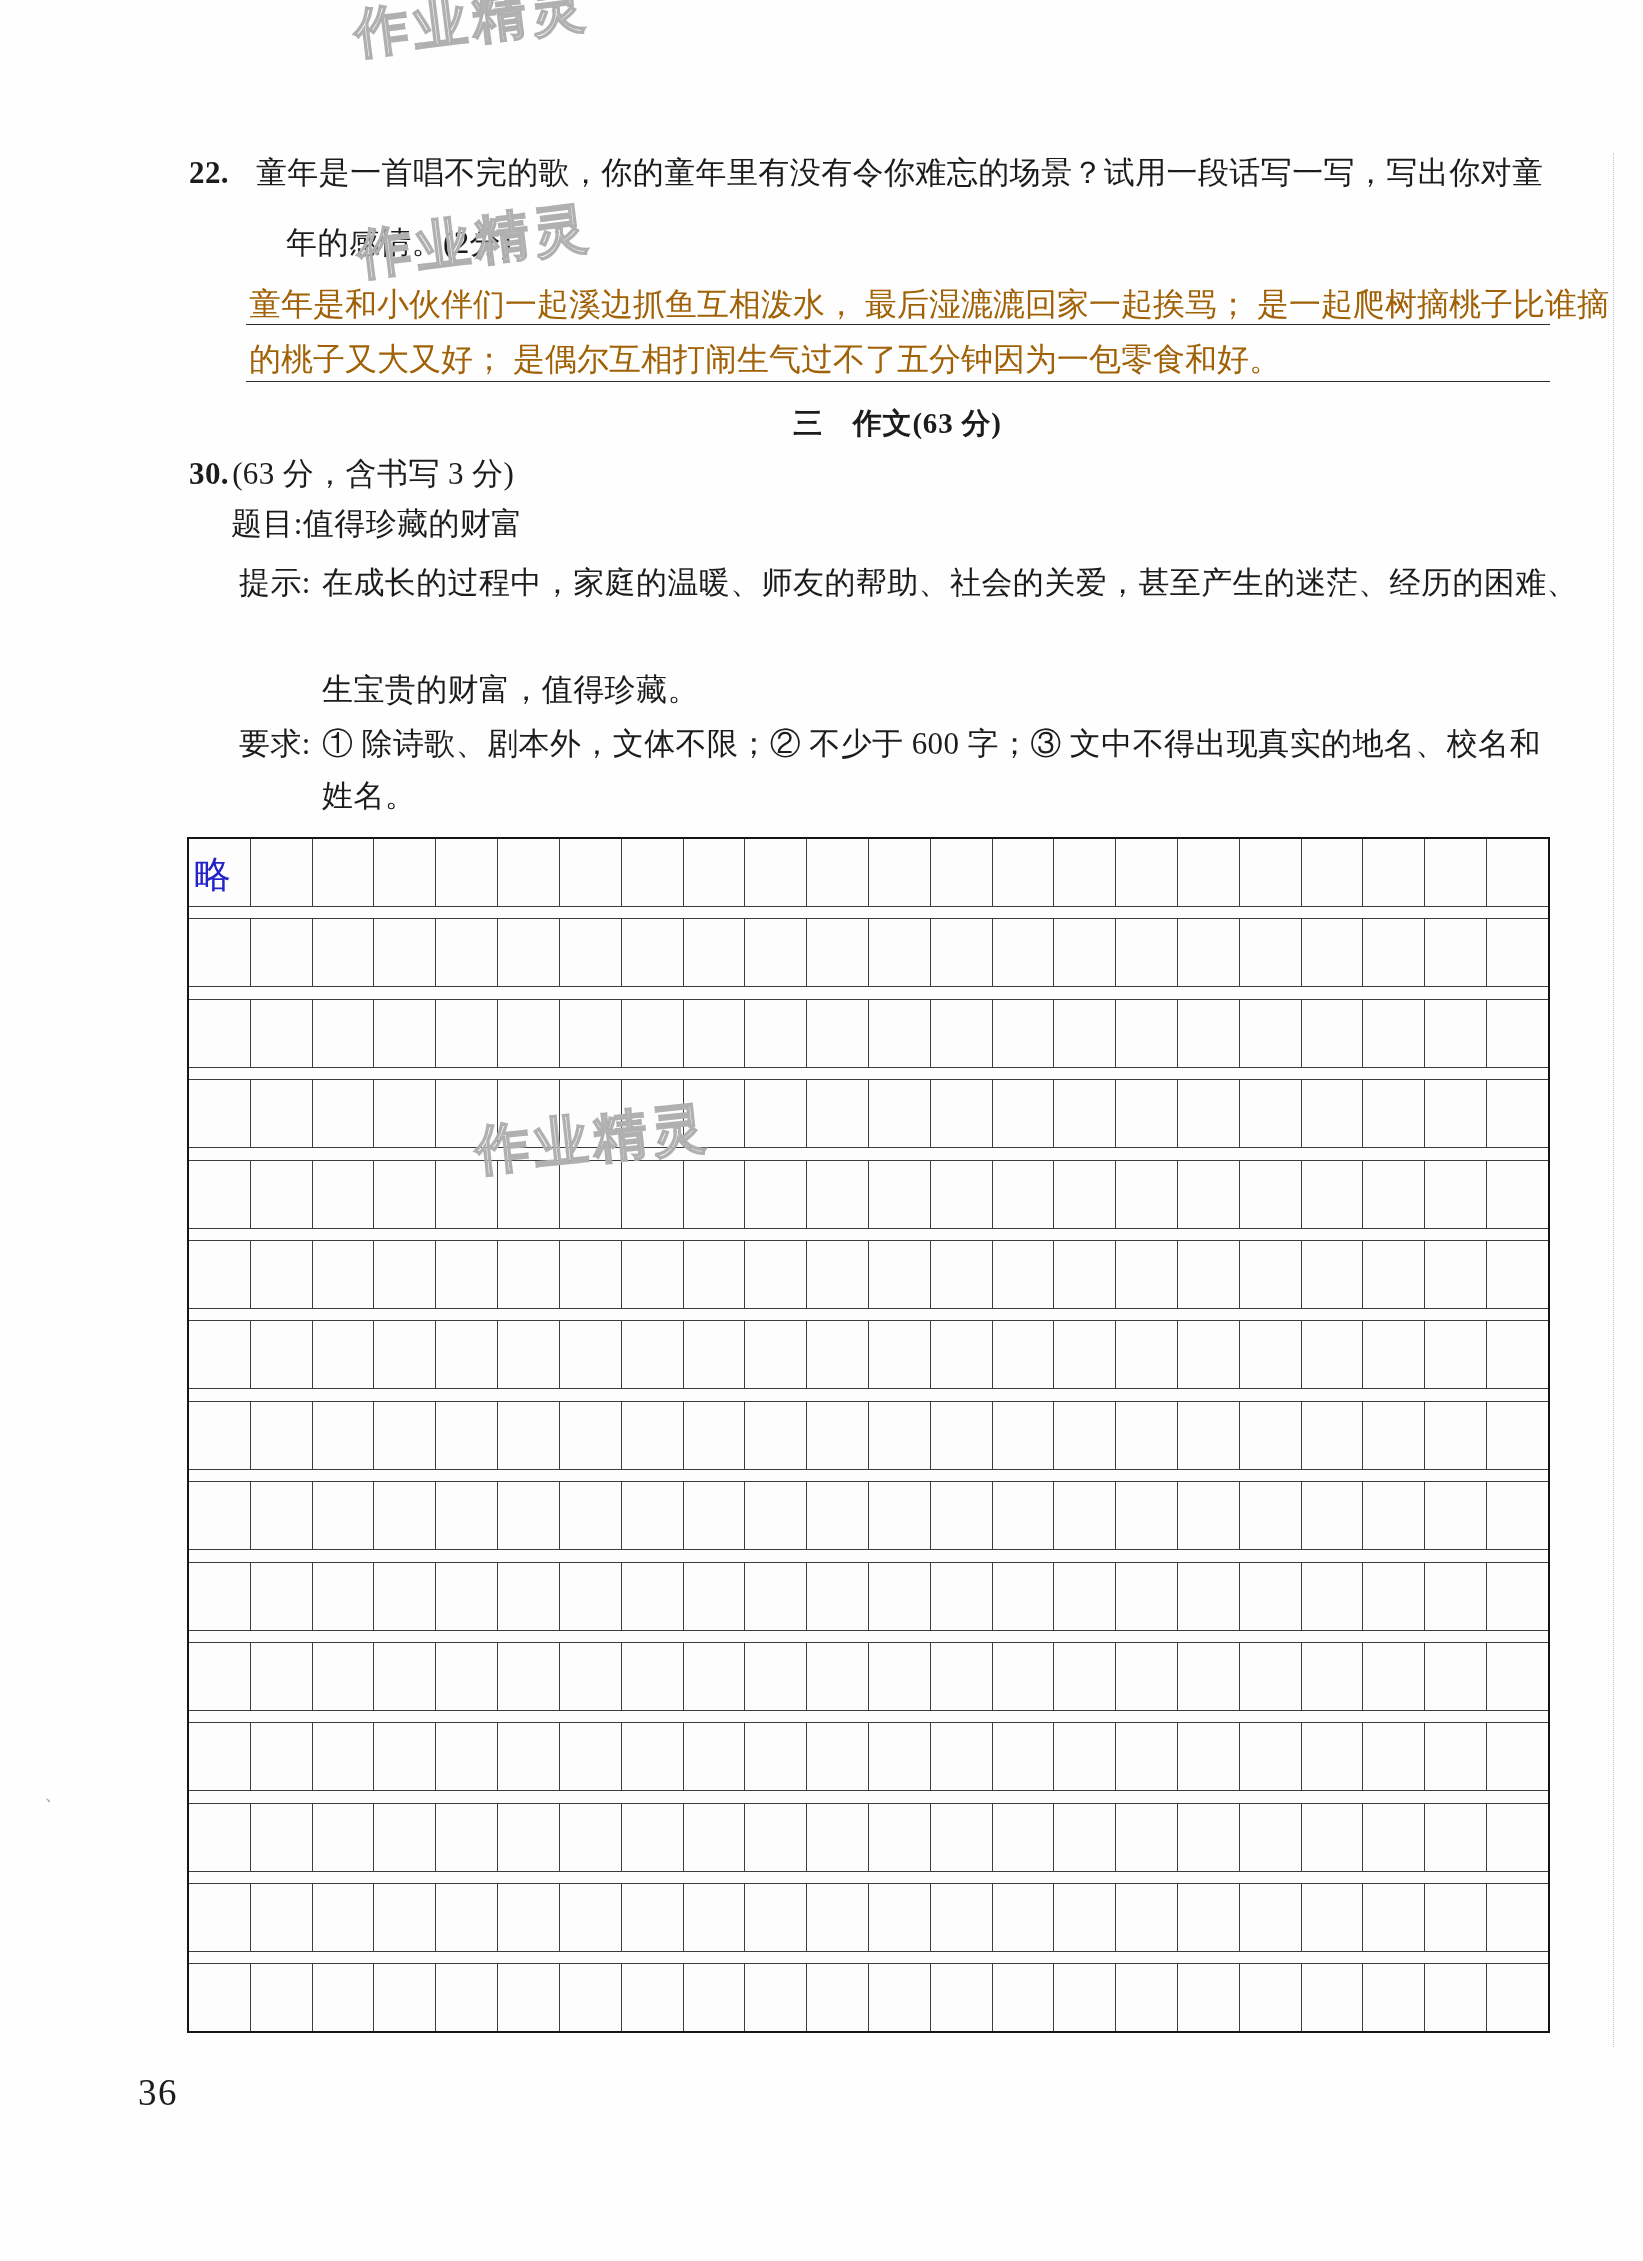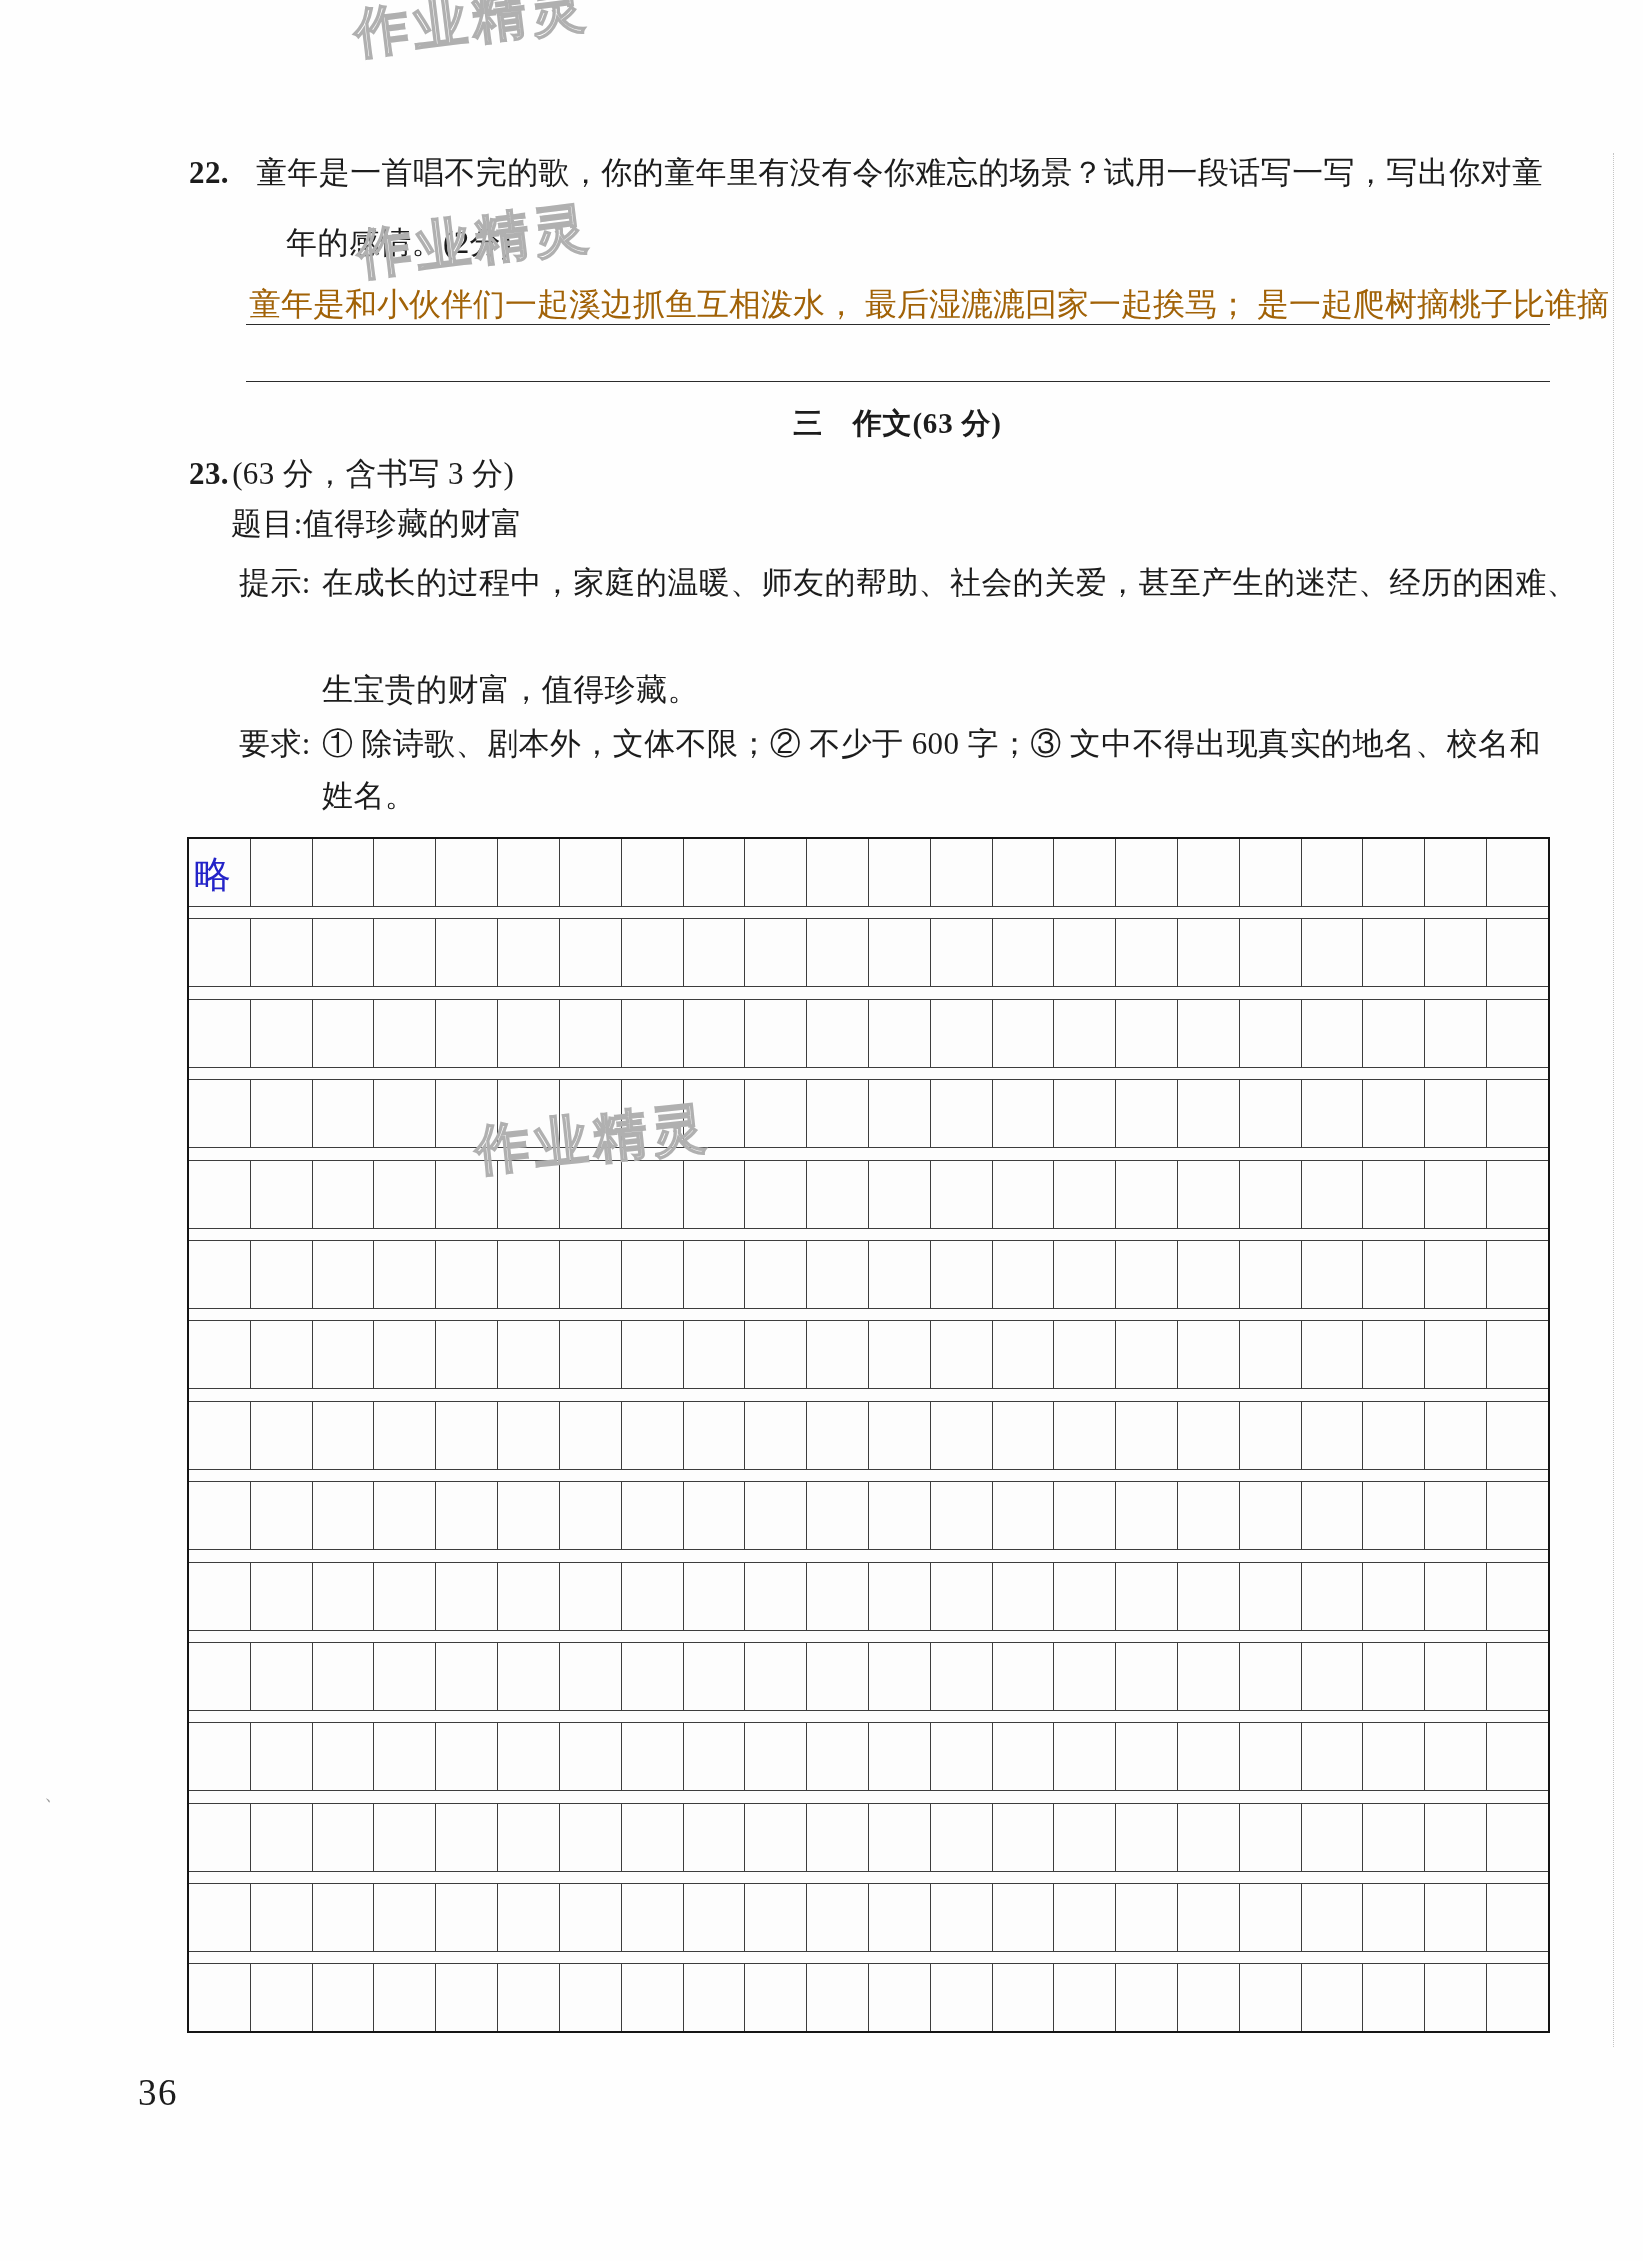--- a/index.html
+++ b/index.html
@@ -63,26 +63,27 @@
 
   <div class="abs qtext" style="left:189px;top:154px;">
     <span class="qnum">22.</span><span>童年是一首唱不完的歌，你的童年里有没有令你难忘的场景？试用一段话写一写，写出你对童</span>
   </div>
   <div class="abs qtext" style="left:240px;top:224px;margin-left:46px;">年的感情。(2分)</div>
 
   <div class="watermark" style="left:357px;top:205px;">作业精灵</div>
 
   <div class="abs answer blue" style="left:249px;top:286px;">童年是和小伙伴们一起溪边抓鱼互相泼水， 最后湿漉漉回家一起挨骂； 是一起爬树摘桃子比谁摘</div>
   <div class="ansline" style="left:246px;top:324px;width:1304px;"></div>
+  <div class="abs answer blue" style="left:249px;top:341px;">的桃子又大又好； 是偶尔互相打闹生气过不了五分钟因为一包零食和好。</div>
   <div class="ansline" style="left:246px;top:381px;width:1304px;"></div>
 
   <div class="abs heading" style="left:239px;top:404px;width:1317px;text-align:center;">三　作文(63 分)</div>
 
   <div class="abs qtext" style="left:189px;top:455px;">
-    <span class="qnum" style="margin-right:3.2px;">23.</span><span>(63 分，含书写 3 分)</span>
+    <span class="qnum" style="margin-right:3.2px;">30.</span><span>(63 分，含书写 3 分)</span>
   </div>
 
   <div class="abs qtext" style="left:231px;top:505px;">
     <span>题目:</span><span>值得珍藏的财富</span>
   </div>
 
   <div class="abs qtext" style="left:239px;top:564px;">提示:</div>
   <div class="abs qtext" style="left:322px;top:564px;">在成长的过程中，家庭的温暖、师友的帮助、社会的关爱，甚至产生的迷茫、经历的困难、</div>
   <div class="abs qtext" style="left:322px;top:671px;">生宝贵的财富，值得珍藏。</div>
 

